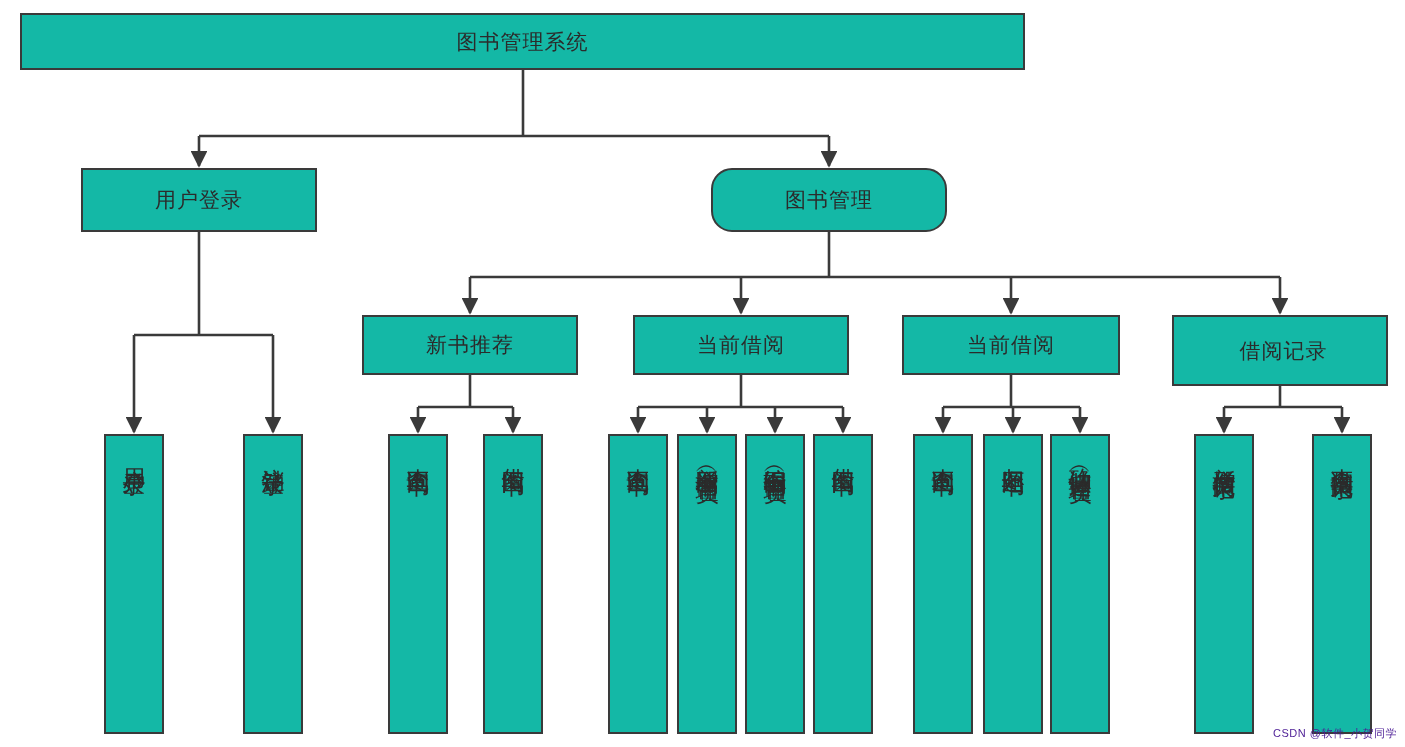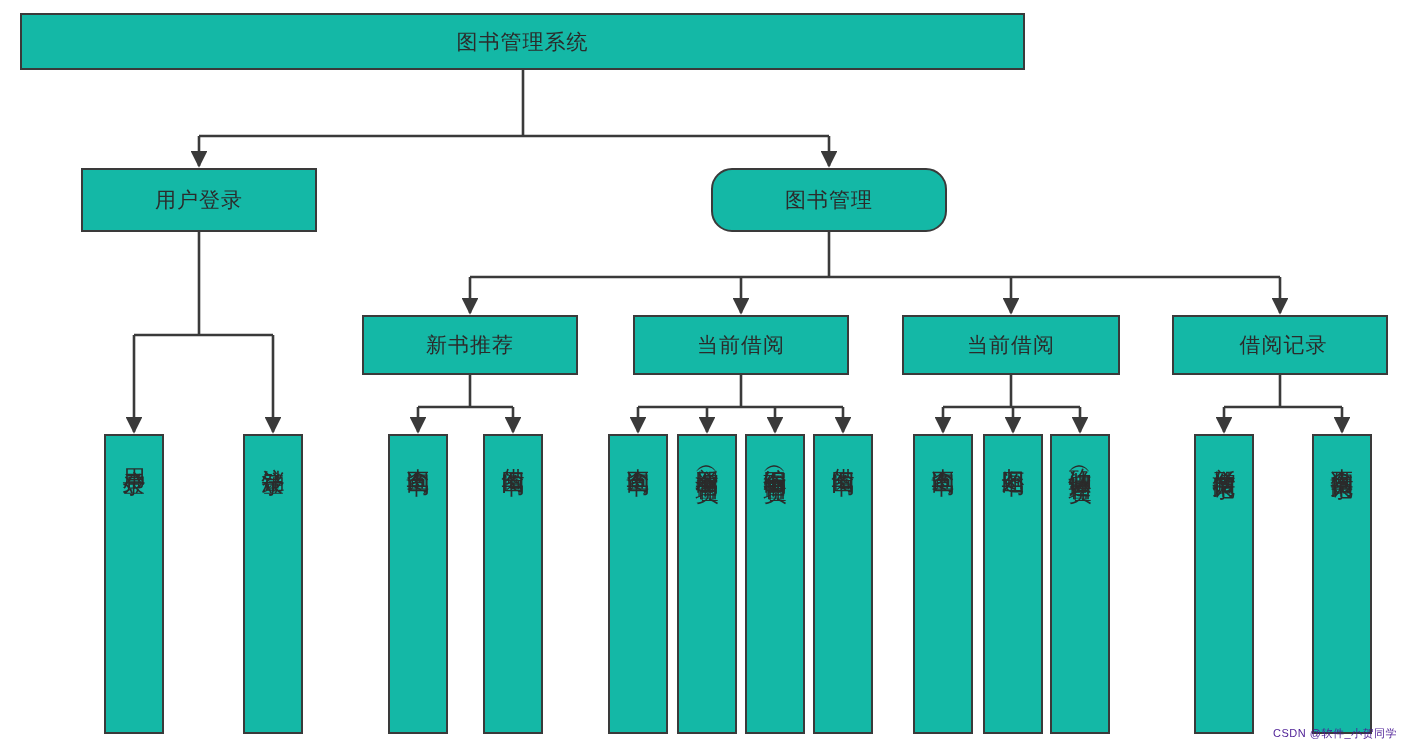--- a/index.html
+++ b/index.html
@@ -134,21 +134,21 @@
 
   <div class="node h" id="n-l3-0" style="left: 362px; top: 315px; width: 216px; height: 60px;">
     <span>新书推荐</span>
   </div>
   <div class="node h" id="n-l3-1" style="left: 633px; top: 315px; width: 216px; height: 60px;">
     <span>当前借阅</span>
   </div>
   <div class="node h" id="n-l3-2" style="left: 902px; top: 315px; width: 218px; height: 60px;">
     <span>当前借阅</span>
   </div>
-  <div class="node h" id="n-l3-3" style="left: 1172px; top: 315px; width: 216px; height: 60px; padding-left: 7px;">
+  <div class="node h" id="n-l3-3" style="left: 1172px; top: 315px; width: 216px; height: 71px; padding-left: 7px;">
     <span>借阅记录</span>
   </div>
 
   <div class="node v" id="n-leaf-0" style="left: 104px; top: 434px; width: 60px; height: 300px;">
     <span class="vlabel">用户登录</span>
   </div>
   <div class="node v" id="n-leaf-1" style="left: 243px; top: 434px; width: 60px; height: 300px;">
     <span class="vlabel">注销登录</span>
   </div>
   <div class="node v" id="n-leaf-2" style="left: 388px; top: 434px; width: 60px; height: 300px;">

